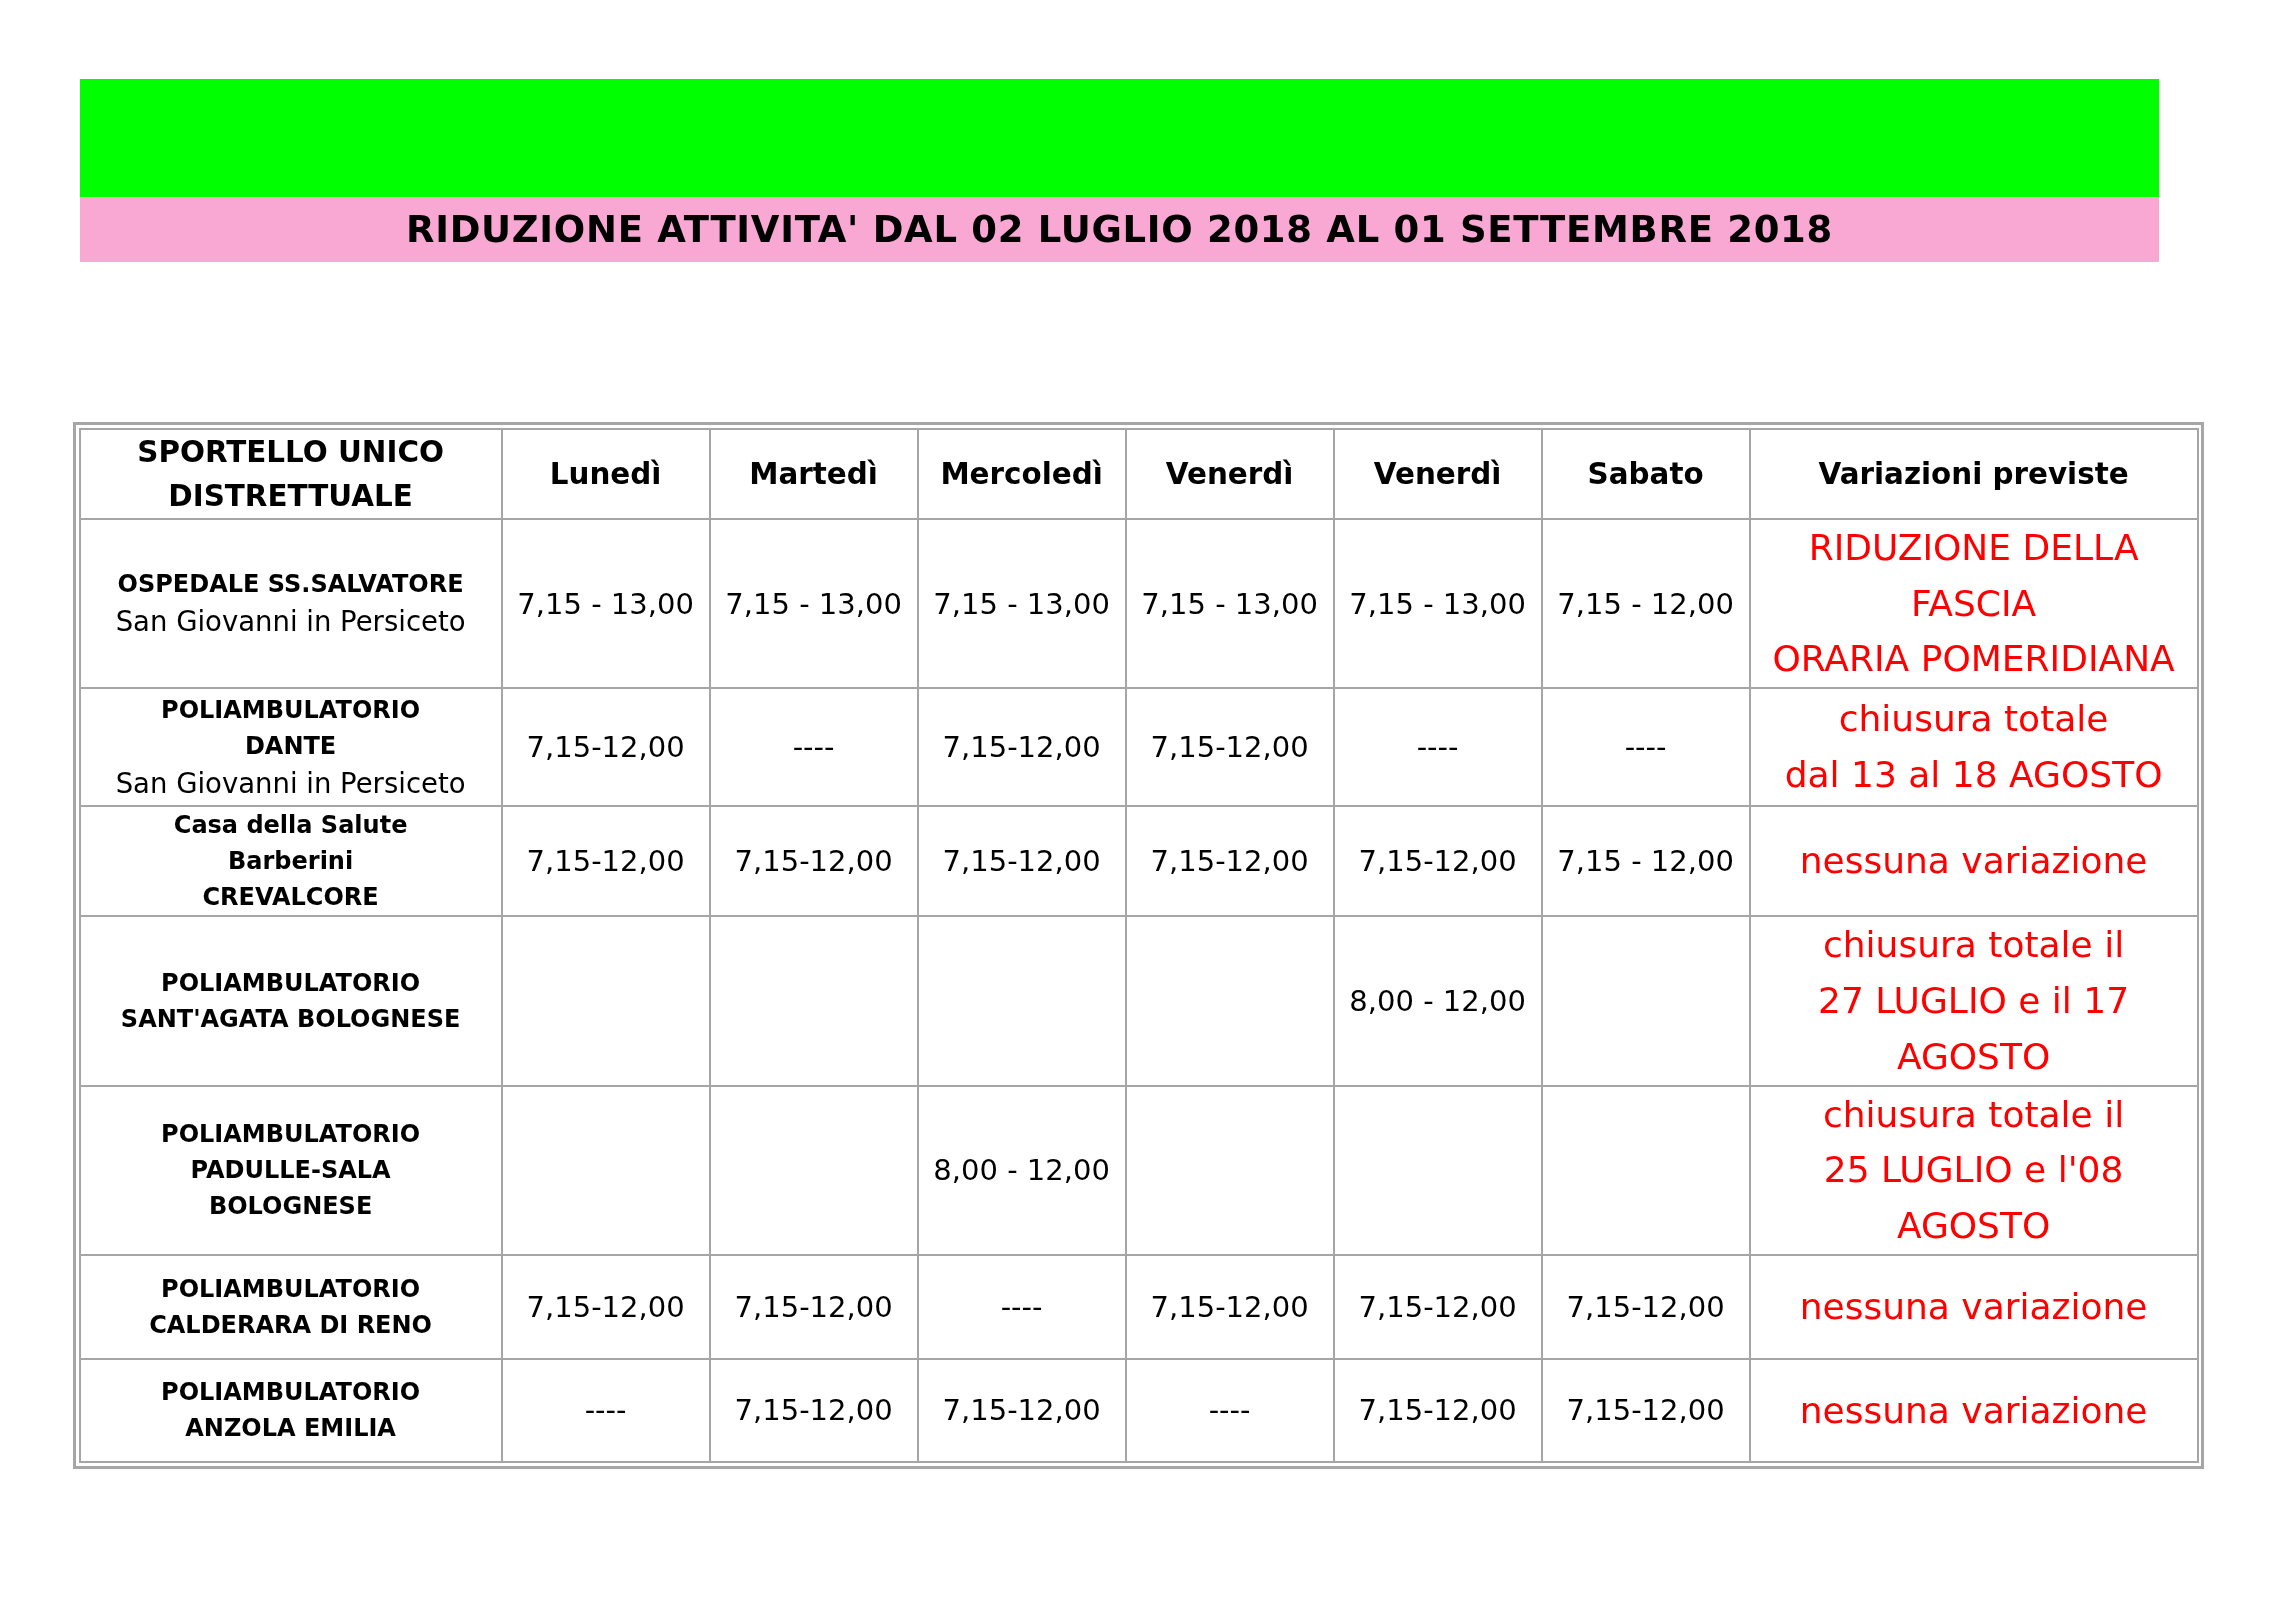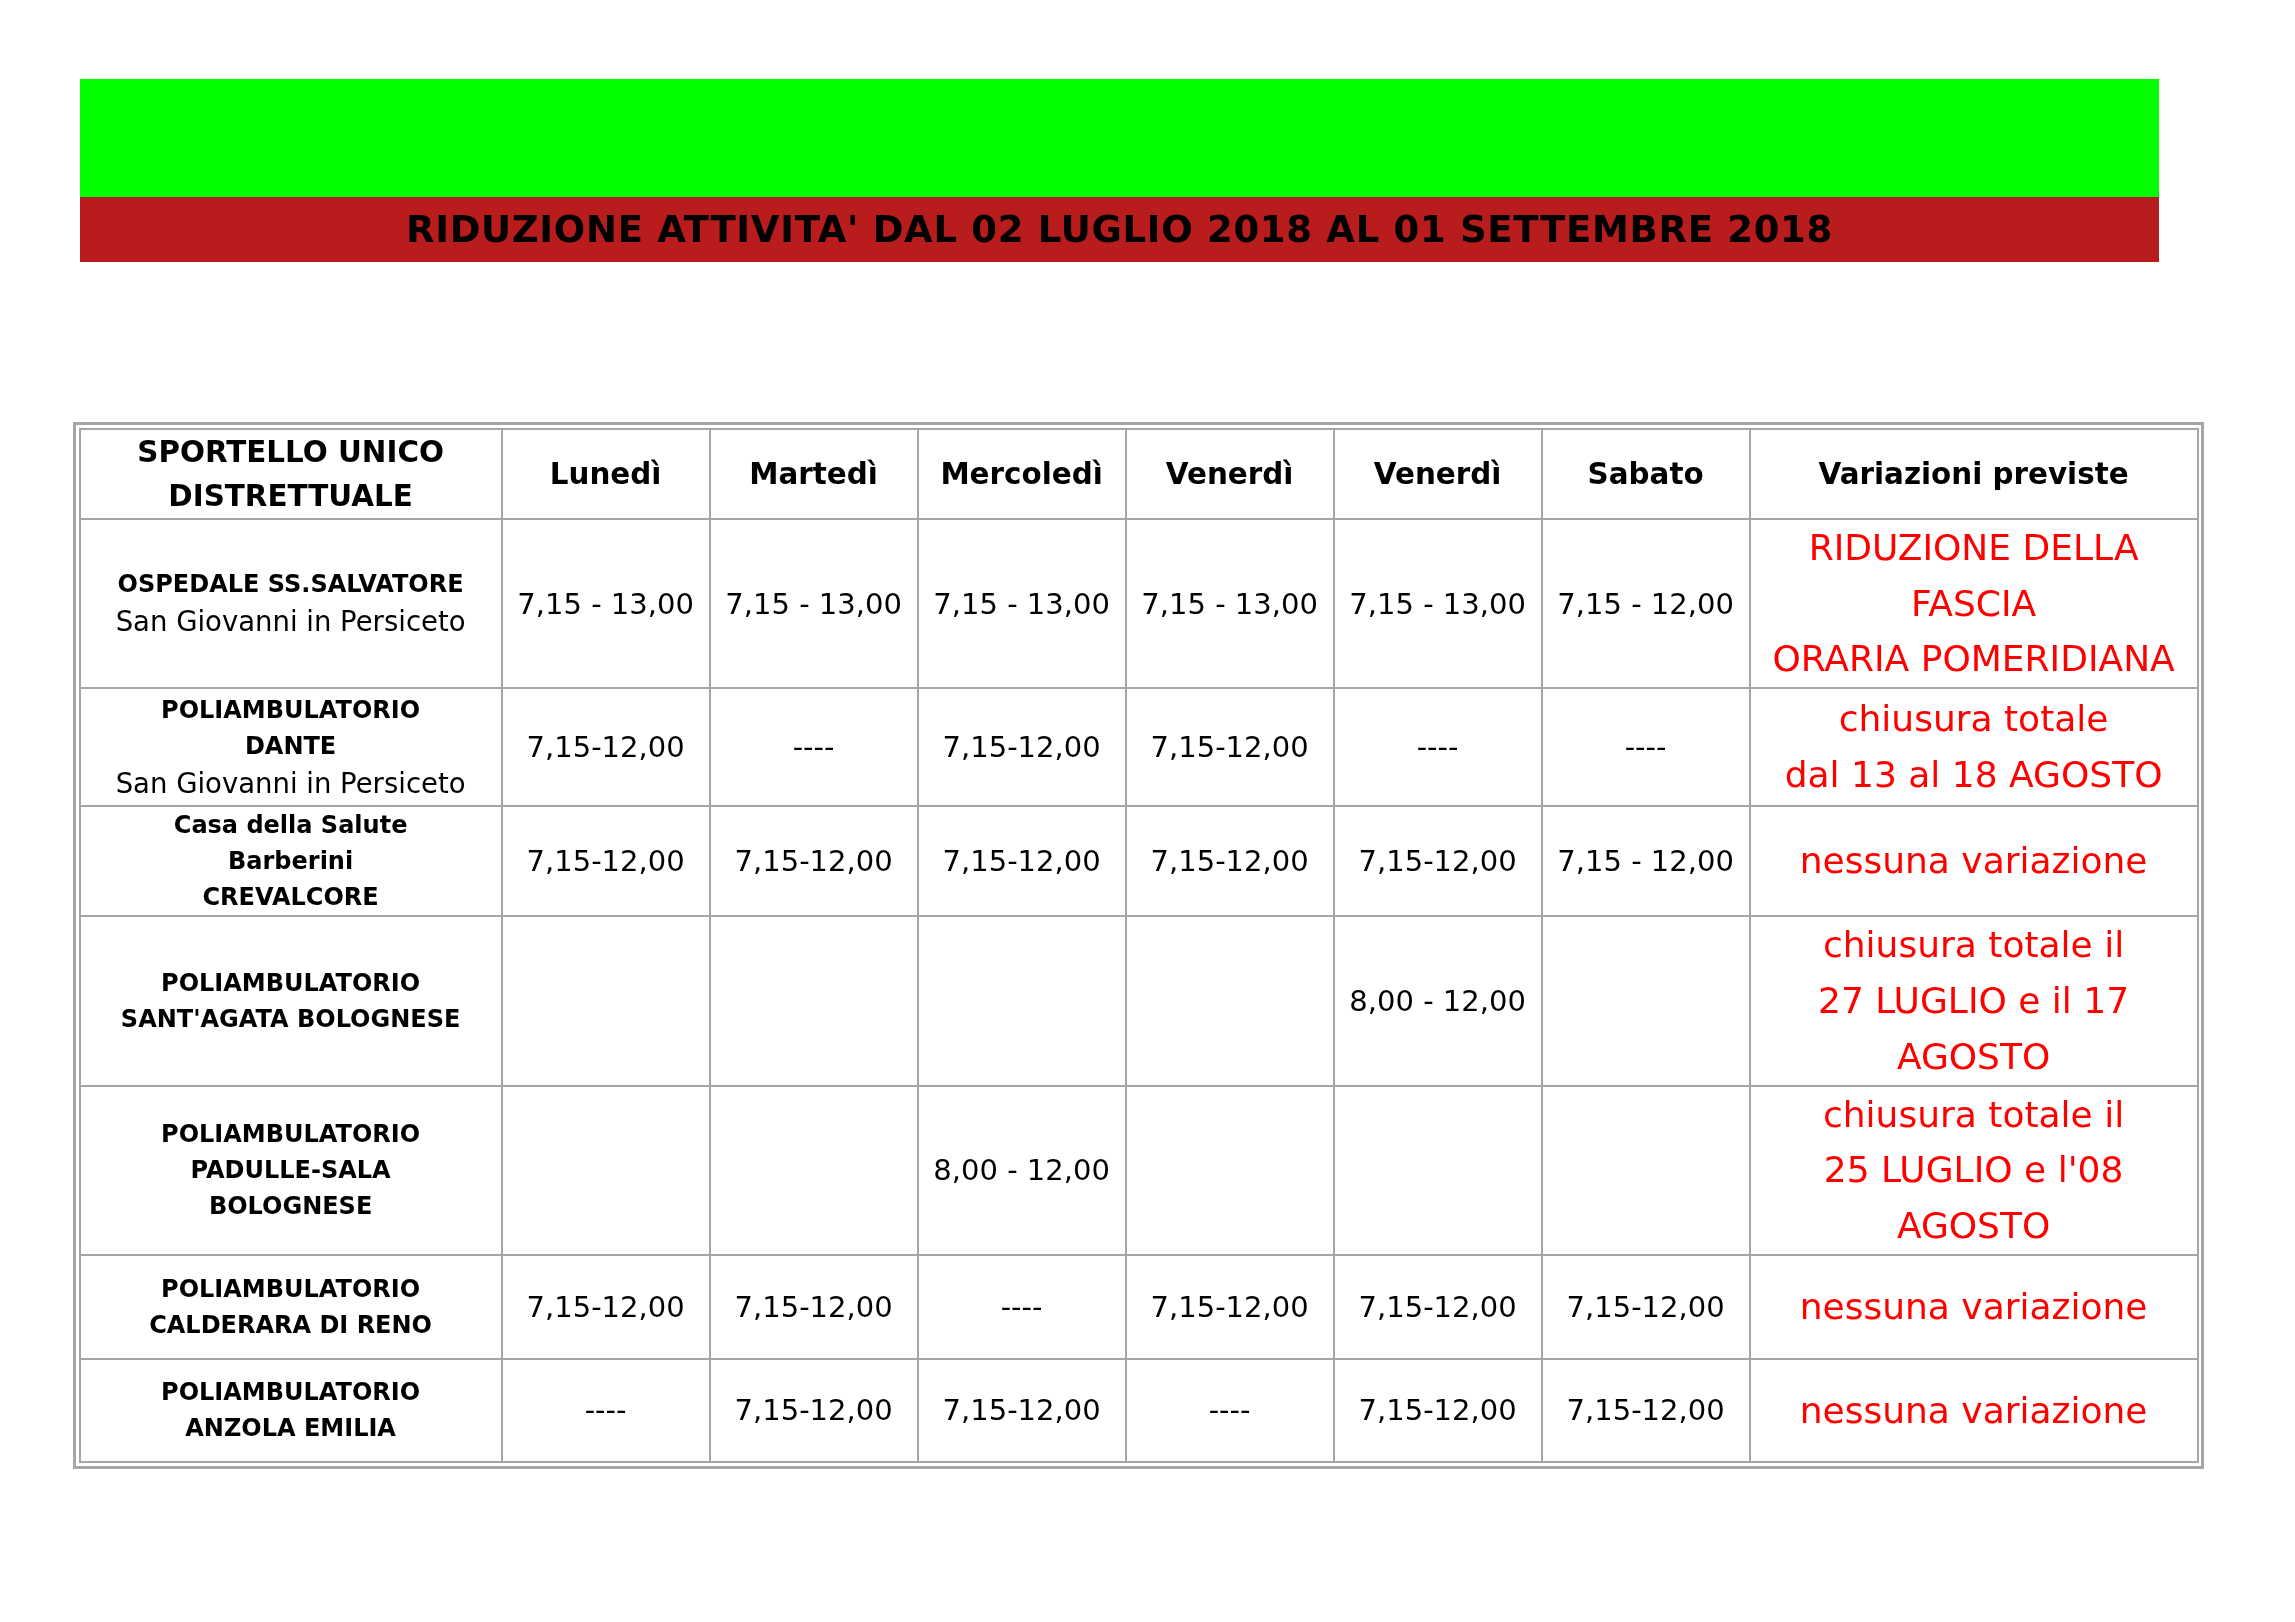--- a/index.html
+++ b/index.html
@@ -16,21 +16,21 @@
   .banner{position:absolute;left:80px;top:79px;width:2079px;}
   .banner-green{
     background:#00ff00;
     height:118px;
     display:flex;flex-direction:column;align-items:center;justify-content:center;
     gap:5.2px;text-align:center;
   }
   .title-line1{font-size:41px;font-weight:bold;line-height:1.1;letter-spacing:0.7px;}
   .title-line2{font-size:36px;font-weight:bold;line-height:1.1;letter-spacing:0.7px;}
   .banner-cyan{
-    background:#b91c1c;
+    background:#f9a8d4;
     height:65px;
     display:flex;align-items:center;justify-content:center;text-align:center;
   }
   .notice-line{font-size:37px;font-weight:bold;letter-spacing:0.7px;}
 
   
   .table-wrap{
     position:absolute;left:73px;top:422px;width:2131px;
     border:3.3px solid #a6a6a6;
     padding:2.6px;

